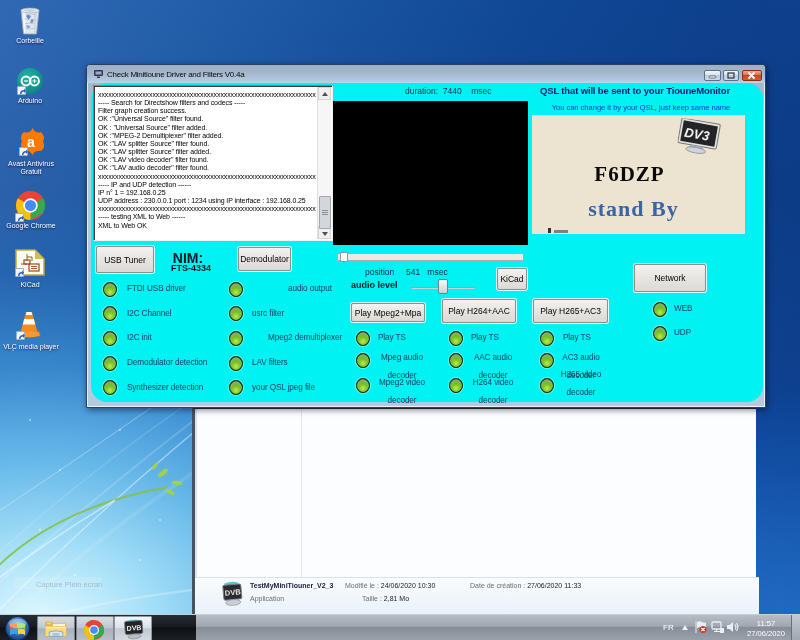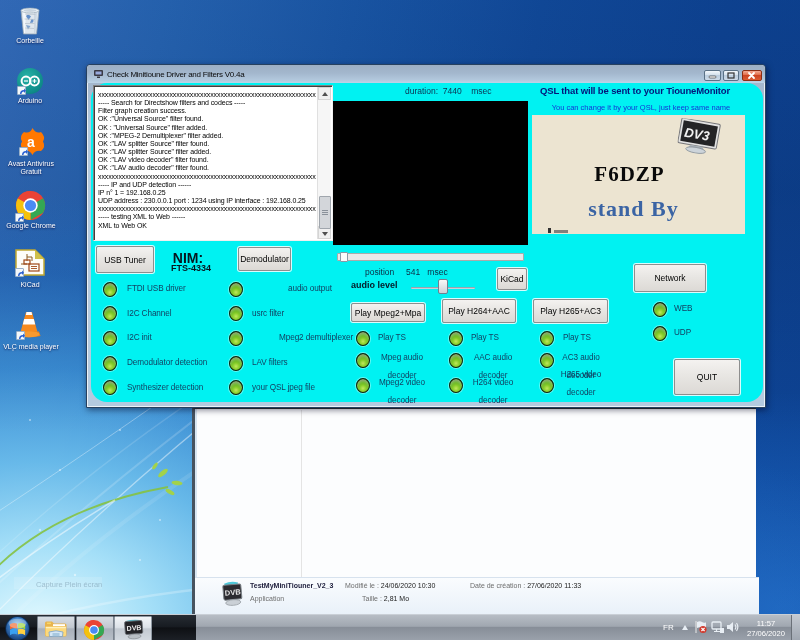--- a/index.html
+++ b/index.html
@@ -280,38 +280,37 @@
       </div>
   <div id="postxt">position&nbsp;&nbsp;&nbsp;&nbsp;&nbsp;541&nbsp;&nbsp;&nbsp;msec</div>
   <div id="audlbl">audio level</div>
   <div id="audtrack"></div>
       <div id="audthumb"></div>
   <div class="btn" style="left:406px;top:185px;width:30px;height:22px">KiCad</div>
   <div class="btn" style="left:543px;top:181px;width:72px;height:28px">Network</div>
   <div class="btn" style="left:260px;top:220px;width:74px;height:19px">Play Mpeg2+Mpa</div>
   <div class="btn" style="left:351px;top:216px;width:74px;height:24px">Play H264+AAC</div>
   <div class="btn" style="left:442px;top:216px;width:75px;height:24px">Play H265+AC3</div>
-  <div class="btn" style="left:583px;top:276px;width:66px;height:36px">QUIT</div>
   <div class="btn" style="left:5px;top:163px;width:58px;height:27px">USB Tuner</div>
   <div class="btn" style="left:147px;top:164px;width:53px;height:24px">Demodulator</div>
   <div style="position:absolute;left:65px;top:167px;width:64px;text-align:center;font-size:14px;font-weight:bold;color:#06161f">NIM:</div>
   <div style="position:absolute;left:68px;top:180px;width:64px;text-align:center;font-size:9px;font-weight:bold;color:#06161f">FTS-4334</div>
   <div id="leds"></div>
  <div class="led" style="left: 12px; top: 198.5px;"></div>
       <div class="llab" style="left: 36px; top: 201px;">FTDI USB driver</div>
       <div class="led" style="left: 138px; top: 198.5px;"></div>
       <div class="llab" style="left: 161px; top: 201px; margin-left: 36px;">audio output</div>
       <div class="led" style="left: 12px; top: 223.2px;"></div>
       <div class="llab" style="left: 36px; top: 225.7px;">I2C Channel</div>
       <div class="led" style="left: 138px; top: 223.2px;"></div>
       <div class="llab" style="left: 161px; top: 225.7px;">usrc filter</div>
       <div class="led" style="left: 12px; top: 247.9px;"></div>
       <div class="llab" style="left: 36px; top: 250.4px;">I2C init</div>
       <div class="led" style="left: 138px; top: 247.9px;"></div>
-      <div class="llab" style="left: 172px; top: 250.4px; padding-left: 16px;">Mpeg2 demultiplexer</div>
+      <div class="llab" style="left: 161px; top: 250.4px; padding-left: 16px;">Mpeg2 demultiplexer</div>
       <div class="led" style="left: 12px; top: 272.6px;"></div>
       <div class="llab" style="left: 36px; top: 275.1px;">Demodulator detection</div>
       <div class="led" style="left: 138px; top: 272.6px;"></div>
       <div class="llab" style="left: 161px; top: 275.1px;">LAV filters</div>
       <div class="led" style="left: 12px; top: 297.3px;"></div>
       <div class="llab" style="left: 36px; top: 299.8px;">Synthesizer detection</div>
       <div class="led" style="left: 138px; top: 297.3px;"></div>
       <div class="llab" style="left: 161px; top: 299.8px;">your QSL jpeg file</div>
       <div class="led" style="left: 265px; top: 247.5px;"></div>
       <div class="llab" style="left: 287px; top: 250px;">Play TS</div>

